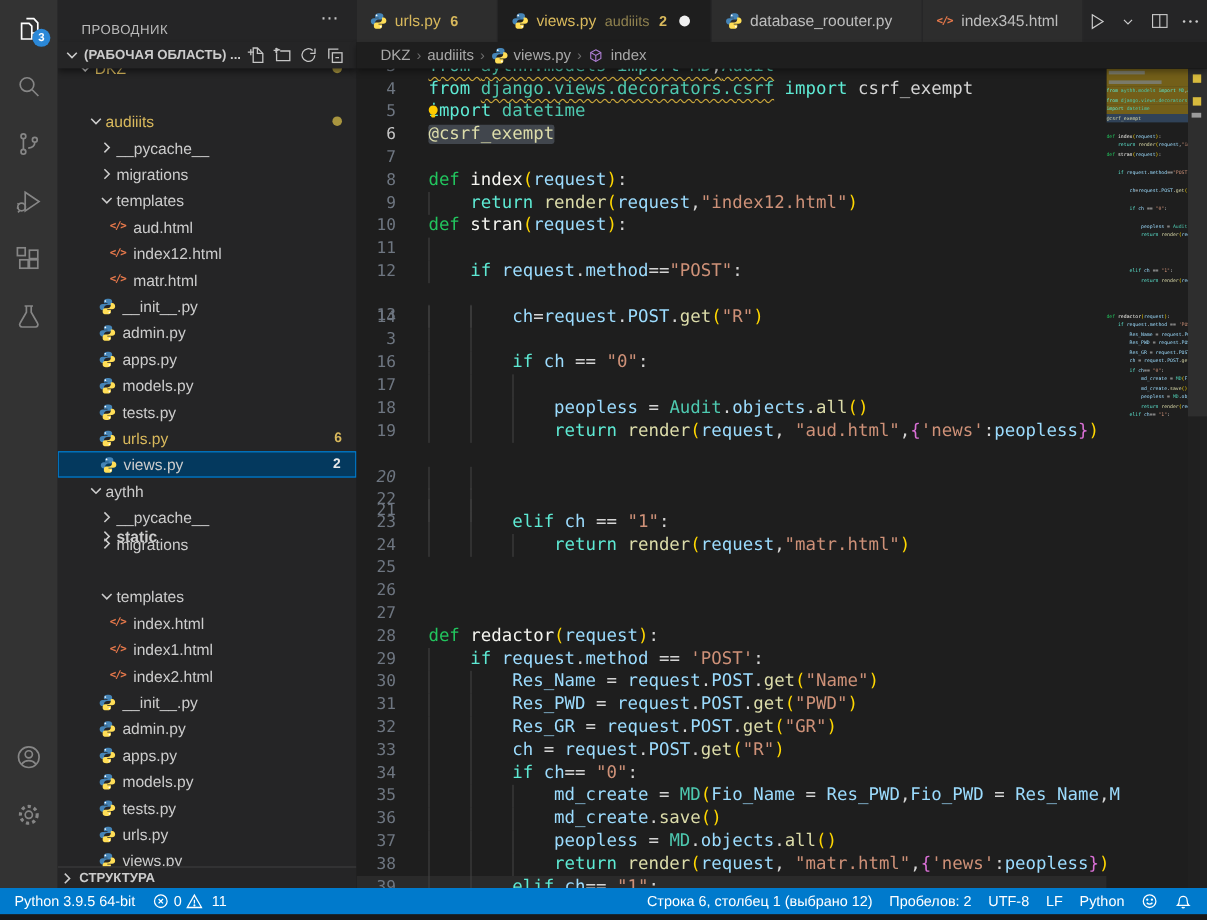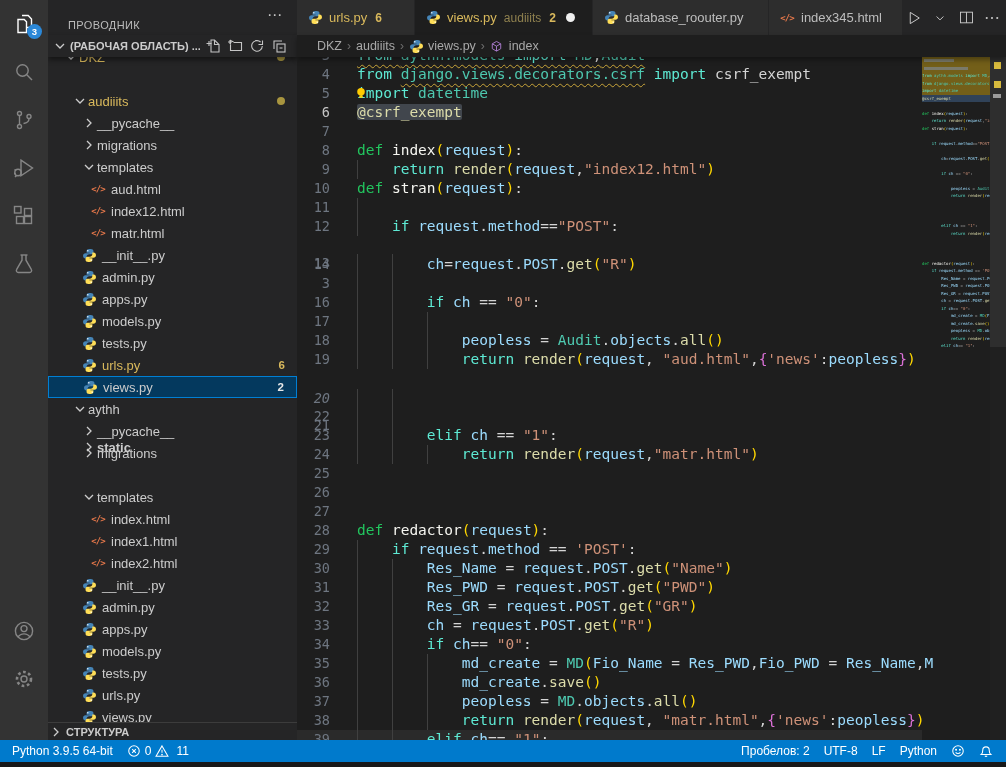--- a/index.html
+++ b/index.html
@@ -696,20 +696,21 @@
           <span>0</span>
           <svg width="14" height="14" viewBox="0 0 16 16">
             <path d="M8 2.2L14.8 14H1.2z"></path>
             <path d="M8 6.5v3.6"></path>
             <circle cx="8" cy="12" r=".4" fill="#fff"></circle>
           </svg>
           <span style="margin-left:3px;">11</span>
         </div>
       </div>
     <div class="right" id="sb-right">
+        <div class="item">Строка 6, столбец 1 (выбрано 12)</div>
         <div class="item">Пробелов: 2</div>
         <div class="item">UTF-8</div>
         <div class="item">LF</div>
         <div class="item">Python</div>
         <div class="item">
           <svg width="14" height="14" viewBox="0 0 16 16">
             <circle cx="8" cy="8" r="6"></circle>
             <circle cx="5.8" cy="6.5" r=".5" fill="#fff"></circle>
             <circle cx="10.2" cy="6.5" r=".5" fill="#fff"></circle>
             <path d="M5.3 9.5a3.5 3.5 0 0 0 5.4 0"></path>

